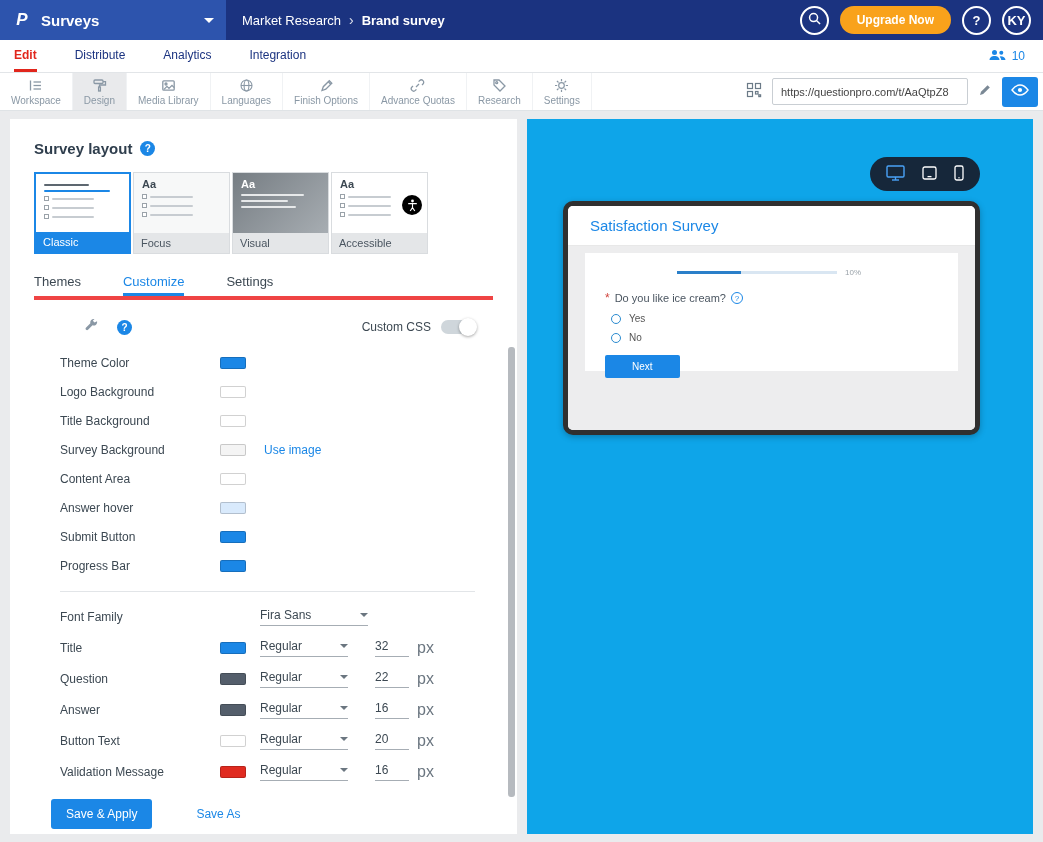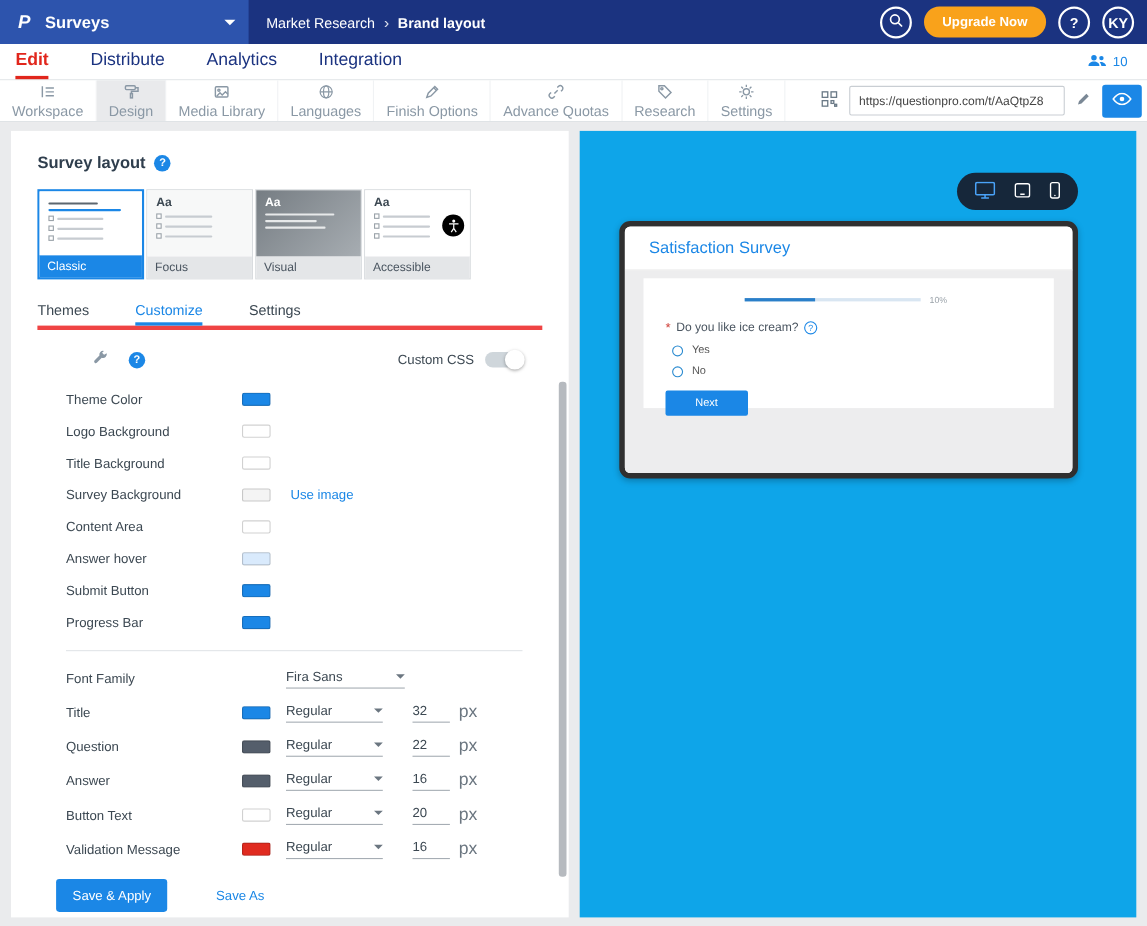--- a/index.html
+++ b/index.html
@@ -17,28 +17,28 @@
   .crumb-parent { cursor:pointer; }
   .crumb-sep { opacity:.85; font-size:14px; }
   .crumb-current { font-weight:bold; }
   .topbar-right { margin-left:auto; display:flex; align-items:center; gap:11px; padding-right:12px; }
   .circle-btn { width:29px; height:29px; border-radius:50%; border:2px solid #fff; background:transparent; color:#fff;
                 display:flex; align-items:center; justify-content:center; font-size:13px; font-weight:bold; }
   .upgrade { background:#f9a21b; color:#fff; font-weight:bold; font-size:12px; border:none; border-radius:14px; height:28px; padding:0 17px; }
 
   
   .navtabs { height:33px; background:#fff; border-bottom:1px solid #e2e5e8; display:flex; align-items:stretch; padding-left:14px; }
-  .navtab { display:flex; align-items:center; font-size:16px; color:#1b3380; margin-right:38px; border-bottom:3px solid transparent; cursor:pointer; }
+  .navtab { display:flex; align-items:center; font-size:12px; color:#1b3380; margin-right:38px; border-bottom:3px solid transparent; cursor:pointer; }
   .navtab.active { color:#e1261c; border-bottom-color:#e1261c; font-weight:bold; }
   .nav-right { margin-left:auto; display:flex; align-items:center; gap:6px; padding-right:18px; color:#1b87e6; font-size:12px; }
 
   
   .toolbar { height:38px; background:#fff; border-bottom:1px solid #dfe3e6; display:flex; align-items:stretch; }
   .tool-item { padding:3px 11px 2px; display:flex; flex-direction:column; align-items:center; justify-content:center; gap:2px;
-               color:#8a98a5; font-size:13px; border-right:1px solid #f0f2f4; }
+               color:#8a98a5; font-size:10px; border-right:1px solid #f0f2f4; }
   .tool-item.active { background:#e9eaec; }
   .tool-item svg { display:block; }
   .tool-label { white-space:nowrap; }
   .toolbar-right { margin-left:auto; display:flex; align-items:center; gap:10px; padding-left:10px; }
   .qr-btn, .pencil-btn { background:none; border:none; display:flex; align-items:center; }
   .url-input { width:196px; height:27px; border:1px solid #c9ced3; border-radius:2px; font-size:11px; color:#444; padding:0 8px; }
   .view-btn { width:36px; height:30px; background:#1b87e6; border:none; border-radius:3px; margin-right:5px;
               display:flex; align-items:center; justify-content:center; }
 
   
@@ -139,21 +139,21 @@
 
 <header class="topbar">
   <div class="brand">
     <span class="logo">P</span>
     <span class="brand-label">Surveys</span>
     <span class="tri-w"></span>
   </div>
   <div class="breadcrumb">
     <span class="crumb-parent">Market Research</span>
     <span class="crumb-sep">›</span>
-    <span class="crumb-current">Brand layout</span>
+    <span class="crumb-current">Brand survey</span>
   </div>
   <div class="topbar-right">
     <button class="circle-btn">
       <span>
         <svg width="13" height="13" viewBox="0 0 14 14">
             <circle cx="6" cy="6" r="4.3" fill="none" stroke="#fff" stroke-width="1.6"></circle>
             <line x1="9.4" y1="9.4" x2="13" y2="13" stroke="#fff" stroke-width="1.6"></line>
           </svg>
       </span>
     </button>

